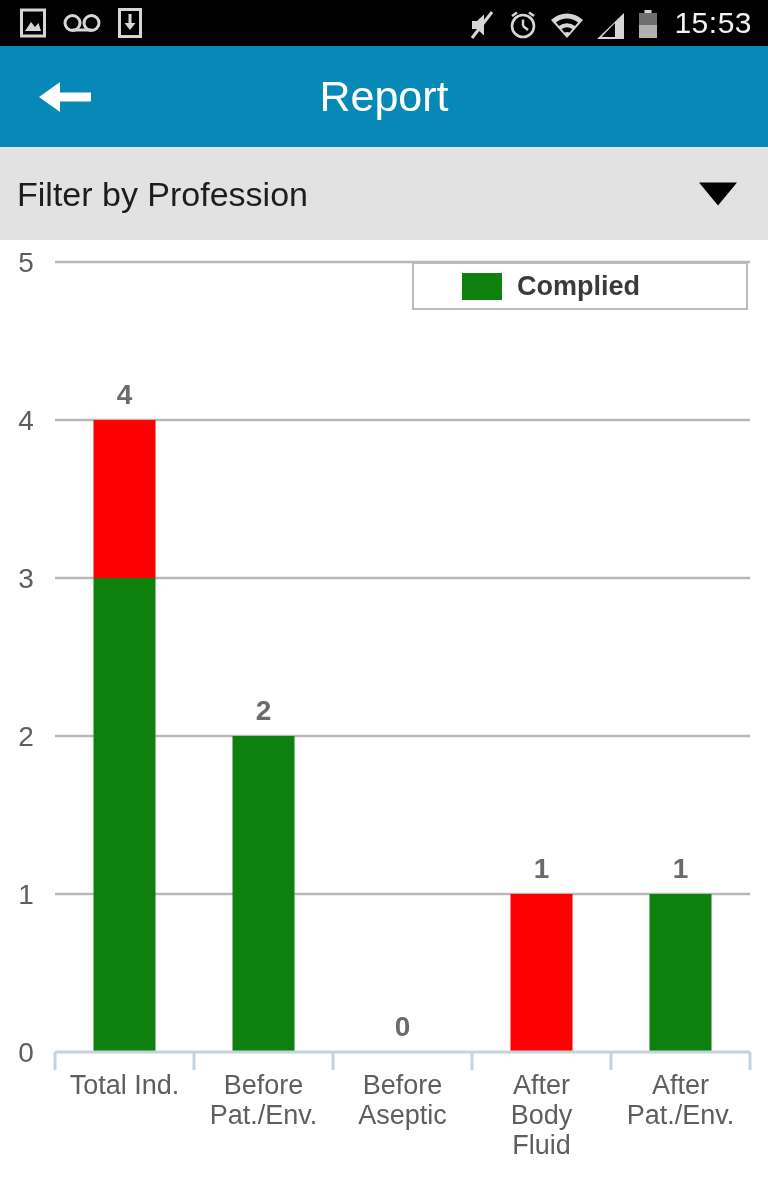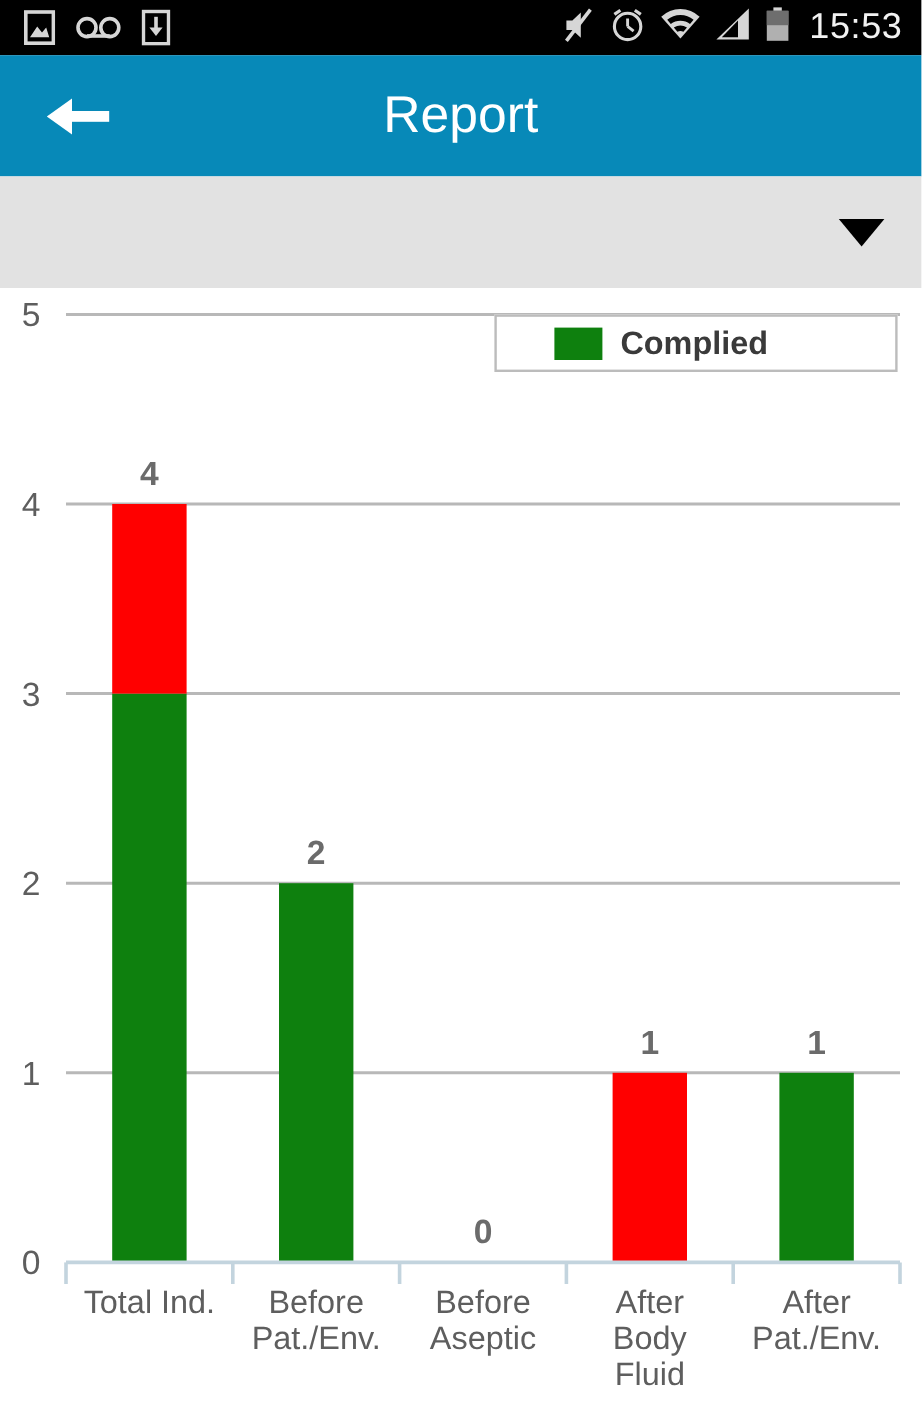--- a/index.html
+++ b/index.html
@@ -10,21 +10,21 @@
     overflow: hidden;
   }
   #app { position: relative; width: 768px; height: 1183px; background: #fff; }
 
   
   .statusbar {
     position: absolute; left: 0; top: 0; width: 768px; height: 46px;
     background: #000; display: flex; align-items: center;
   }
   .sb-left { display: flex; align-items: center; gap: 17px; padding-left: 20px; }
-  .sb-right { display: flex; align-items: flex-start; gap: 12px; margin-left: auto; padding-right: 16px; }
+  .sb-right { display: flex; align-items: flex-end; gap: 12px; margin-left: auto; padding-right: 16px; }
   .sb-icon { display: block; }
   .sb-clock {
     color: #f2f2f2; font-size: 30px; letter-spacing: 0.5px;
     font-family: "Liberation Sans", sans-serif; padding-left: 4px;
   }
 
   
   .appbar {
     position: absolute; left: 0; top: 46px; width: 768px; height: 101px;
     background: #0789b8;
@@ -136,20 +136,21 @@
     <div class="appbar-title">Report</div>
     <button class="back-btn">
       <svg width="54" height="42" viewBox="0 0 54 42">
         <rect x="14" y="16.5" width="38" height="9" fill="#ffffff"></rect>
         <path d="M0 21 L21 6 L21 36 Z" fill="#ffffff"></path>
       </svg>
     </button>
   </div>
 
   <div class="filterbar">
+    <div class="filter-label">Filter by Profession</div>
     <div class="filter-caret"></div>
   </div>
 
   <div class="chart">
     <svg class="chart-svg" id="chart-svg" width="768" height="943" viewBox="0 0 768 943">
         <line x1="55" y1="654" x2="750" y2="654" stroke="#b8b8b8" stroke-width="2.5"></line>
         <line x1="55" y1="496" x2="750" y2="496" stroke="#b8b8b8" stroke-width="2.5"></line>
         <line x1="55" y1="338" x2="750" y2="338" stroke="#b8b8b8" stroke-width="2.5"></line>
         <line x1="55" y1="180" x2="750" y2="180" stroke="#b8b8b8" stroke-width="2.5"></line>
         <line x1="55" y1="22" x2="750" y2="22" stroke="#b8b8b8" stroke-width="2.5"></line>

